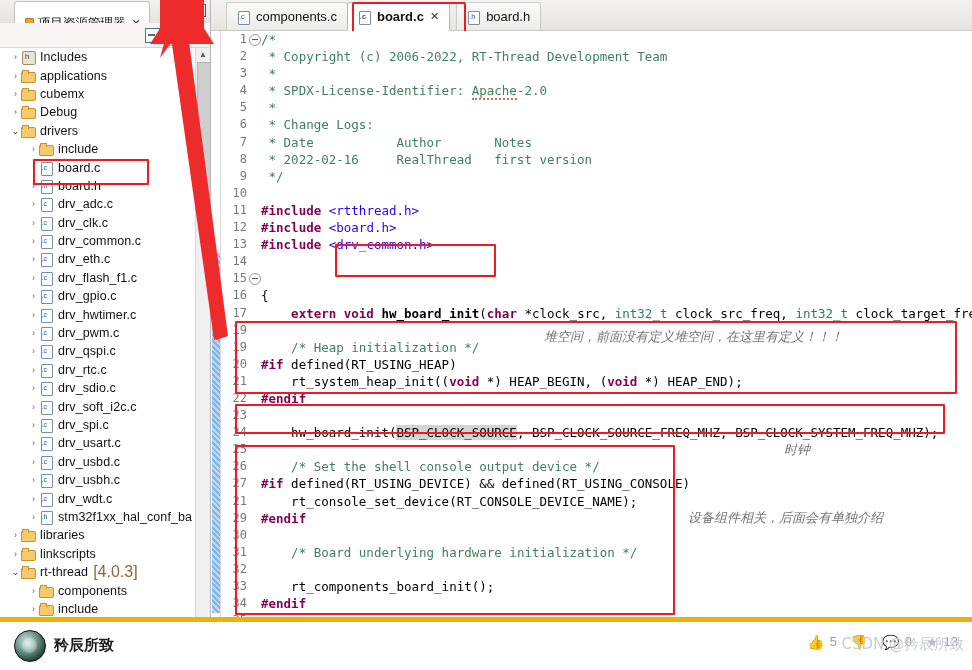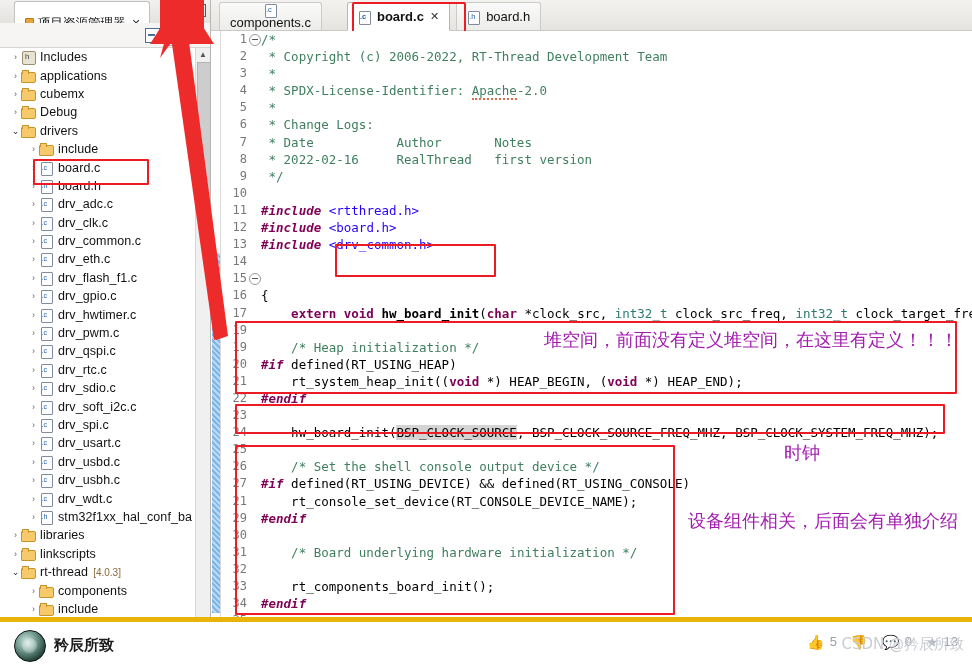--- a/index.html
+++ b/index.html
@@ -83,21 +83,21 @@
   }
   .f-c:after{content:".c";position:absolute;left:2.5px;top:0px;font-size:7px;color:#1f5fa8;font-family:"Liberation Sans",sans-serif;line-height:14px;}
   .f-h:after{content:".h";position:absolute;left:2.5px;top:0px;font-size:7px;color:#1f5fa8;font-family:"Liberation Sans",sans-serif;line-height:14px;}
   
   .f-lib:before{
     content:"";position:absolute;left:1px;top:1px;width:12px;height:12px;
     background:#e8e2d2;border:1px solid #9b8f6e;border-radius:2px;
   }
   .f-lib:after{content:"h";position:absolute;left:4px;top:0;font-size:8px;color:#444;line-height:14px;}
   .tlabel{letter-spacing:.1px;}
-  .tver{color:#8a6a3a;margin-left:5px;font-size:10px;}
+  .tver{color:#8a6a3a;margin-left:5px;font-size:16px;}
 
   .tree-scroll{
     position:absolute;right:0;top:48px;width:14px;height:574px;background:#f0f0f0;border-left:1px solid #d8d8d8;
   }
   .tree-scroll .up,.tree-scroll .dn{width:14px;height:13px;display:flex;align-items:center;justify-content:center;font-size:8px;color:#555;}
   .tree-thumb{position:absolute;left:1px;top:14px;width:12px;height:150px;background:#cdcdcd;border:1px solid #b5b5b5;}
 
   
   .tree-hl{
     position:absolute;left:33px;top:159px;width:112px;height:22px;
@@ -149,37 +149,38 @@
   }
   .num{
     position:absolute;left:0;width:26px;text-align:right;color:#787878;
     font-family:"DejaVu Sans Mono",monospace;font-size:12px;
   }
   .fold{position:absolute;left:28px;top:3px;width:10px;height:10px;border:1px solid #9a9a9a;background:#fff;border-radius:50%;}
   .fold:after{content:"";position:absolute;left:2px;top:4px;width:6px;height:1px;background:#555;}
   .src{position:absolute;left:40px;top:0;white-space:pre;color:#000;}
 
   .c-cmt{color:#3f7f5f;}
-  .c-pp{color:#7f0055;font-weight:bold;font-style:italic;}
+  .c-pp{color:#7f0055;font-weight:bold;}
   .c-kw{color:#7f0055;font-weight:bold;}
   .c-str{color:#2a00ff;}
   .c-typ{color:#2a7a6f;}
   .c-fn{color:#000;font-weight:bold;}
   .c-sel{background:#d4d4d4;}
   .squiggle{
     border-bottom:2px dotted #e06a4a;
     padding-bottom:0px;
   }
 
   
   .ann-box{position:absolute;border:2.5px solid #ed1c24;pointer-events:none;border-radius:1px;}
   .ann-txt{
-    position:absolute;color:#a21caf;font-size:18px;
+    position:absolute;color:#737373;font-size:13px;
     font-family:"DejaVu Sans","Liberation Sans",sans-serif;
     white-space:nowrap;
+    font-style:italic;
   }
 
   
   .arrow{position:absolute;left:0;top:0;width:972px;height:670px;pointer-events:none;}
 
   
   .bottombar{
     position:absolute;left:0;bottom:0;width:972px;height:48px;
     background:#ffffff;border-top:5px solid #eab308;
   }
@@ -403,21 +404,21 @@
     <div class="tree-hl"></div>
 
     <div class="tree-scroll">
       <div class="up">▲</div>
       <div class="tree-thumb"></div>
     </div>
   </div>
 
   <div class="editor">
     <div class="ed-tabbar" id="ed-tabbar">
-        <div class="ed-tab inactive" style="left: 8px; flex-direction: column;">
+        <div class="ed-tab inactive" style="left: 15px;">
           <span class="tab-fico c"></span>
           <span>components.c</span>
         </div>
         <div class="ed-tab active" style="left: 135.938px;">
           <span class="tab-fico c"></span>
           <span>board.c</span>
           <span class="tab-close">✕</span>
         </div>
         <div class="ed-tab inactive" style="left: 245.125px;">
           <span class="tab-fico h"></span>

